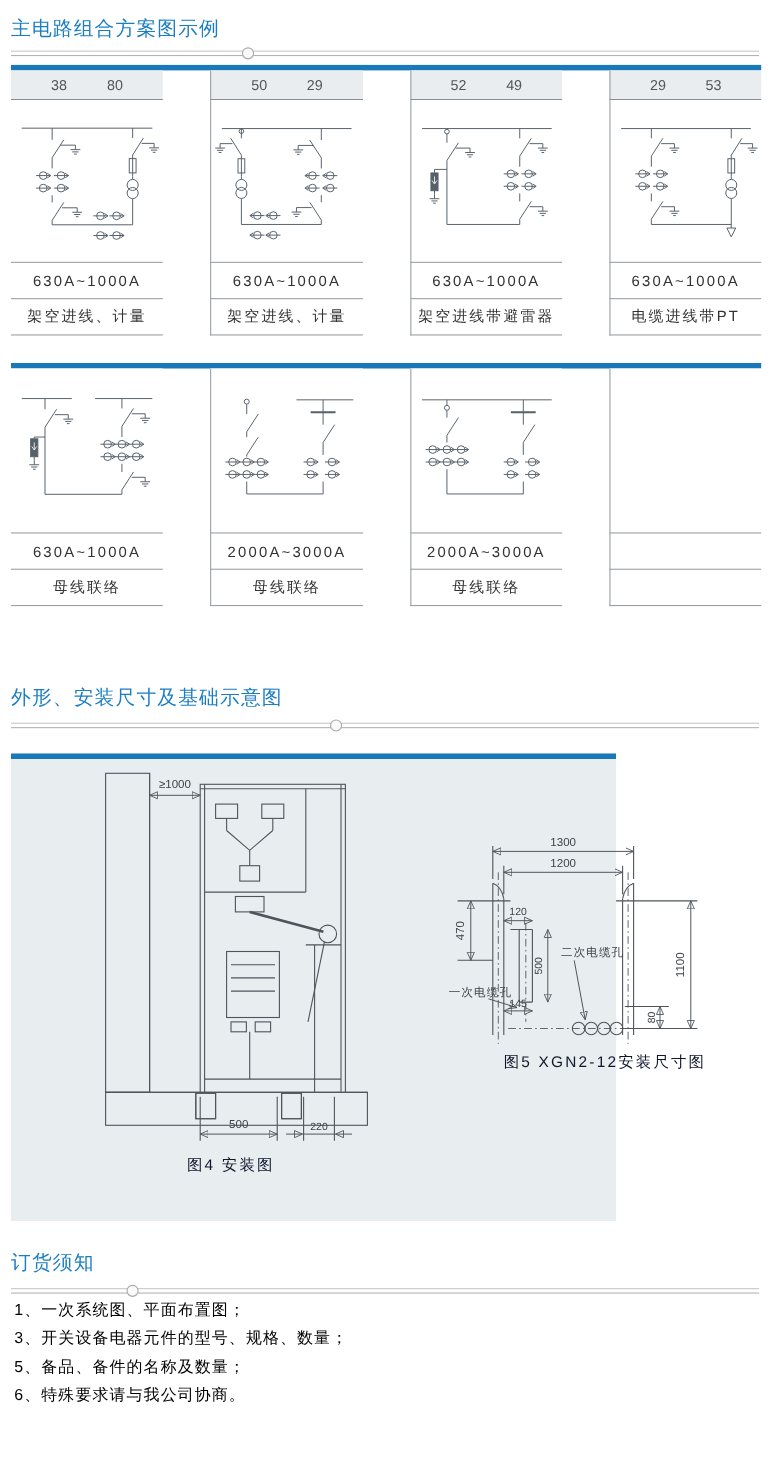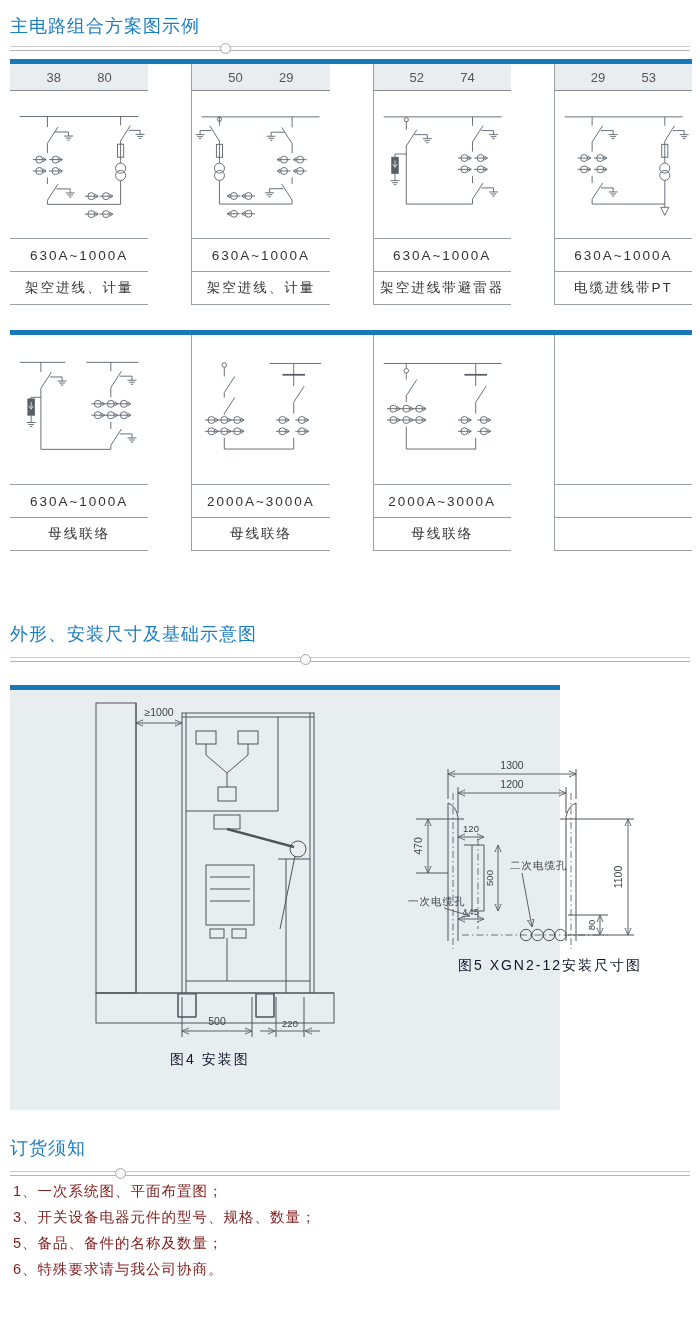--- a/index.html
+++ b/index.html
@@ -56,21 +56,21 @@
   }
   .tdraw .dim{stroke-width:0.9;}
   .tdraw .thick{stroke-width:2.4;}
   .tdraw .dash{stroke-dasharray:7 3 1.5 3;stroke-width:0.8;}
   .tdraw text{stroke:none;fill:#3c4247;font-size:10.5px;letter-spacing:0;}
   .tdraw text.sm{font-size:9.5px;}
   .tdraw text.lbl{font-size:10.5px;letter-spacing:1px;}
   .figcap{position:absolute;font-size:14px;color:#0f172a;letter-spacing:2px;}
 
   .olist{position:absolute;left:13px;top:1178px;width:670px;}
-  .olist .oitem{font-size:14.5px;color:#7f1d1d;line-height:26px;letter-spacing:1px;}
+  .olist .oitem{font-size:14.5px;color:#000000;line-height:26px;letter-spacing:1px;}
 </style>
 </head>
 <body>
 
 <svg width="0" height="0" style="position:absolute" aria-hidden="true">
   <defs>
     <g id="g-ct">
         <circle cx="0" cy="0" r="4.3"></circle>
         <line x1="-8" y1="0" x2="8" y2="0"></line>
         <path d="M4.5,-2.6 L8.5,0 L4.5,2.6"></path>
@@ -107,21 +107,21 @@
     <div class="cell">
         <span>38</span>
         <span>80</span>
       </div>
     <div class="cell">
         <span>50</span>
         <span>29</span>
       </div>
     <div class="cell">
         <span>52</span>
-        <span>74</span>
+        <span>49</span>
       </div>
     <div class="cell">
         <span>29</span>
         <span>53</span>
       </div>
   </div>
   <div class="trow diag">
     <div class="cell">
       <svg class="circ" width="166" height="145" viewBox="0 0 170 146">
         <line x1="12" y1="14" x2="158" y2="14"></line>

